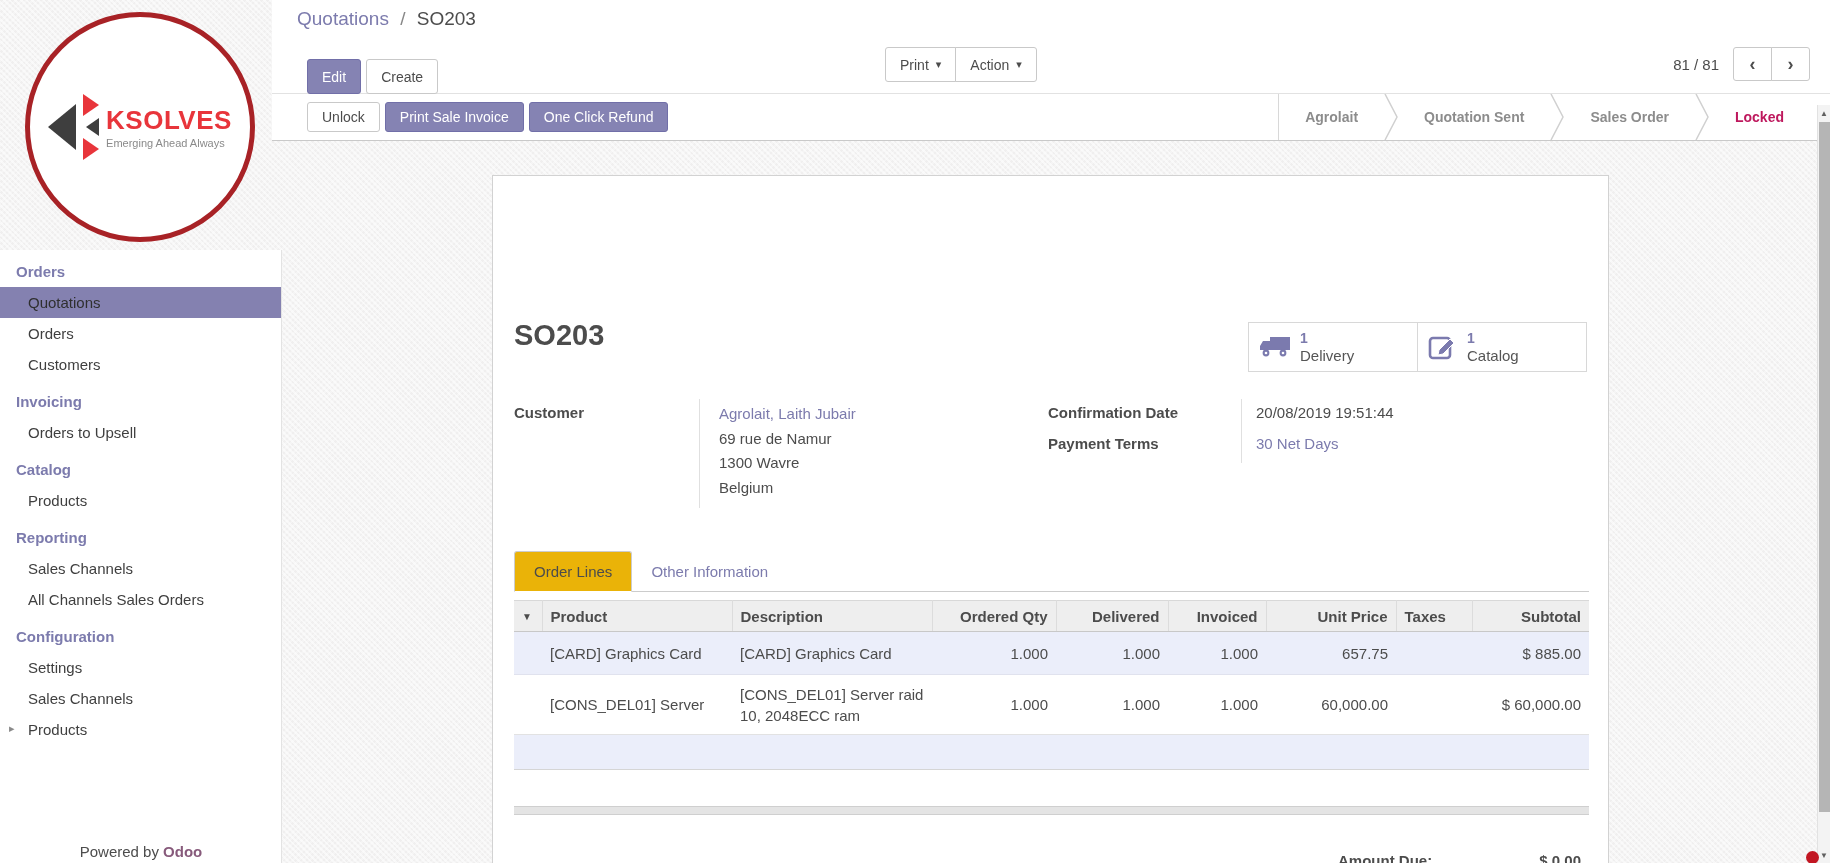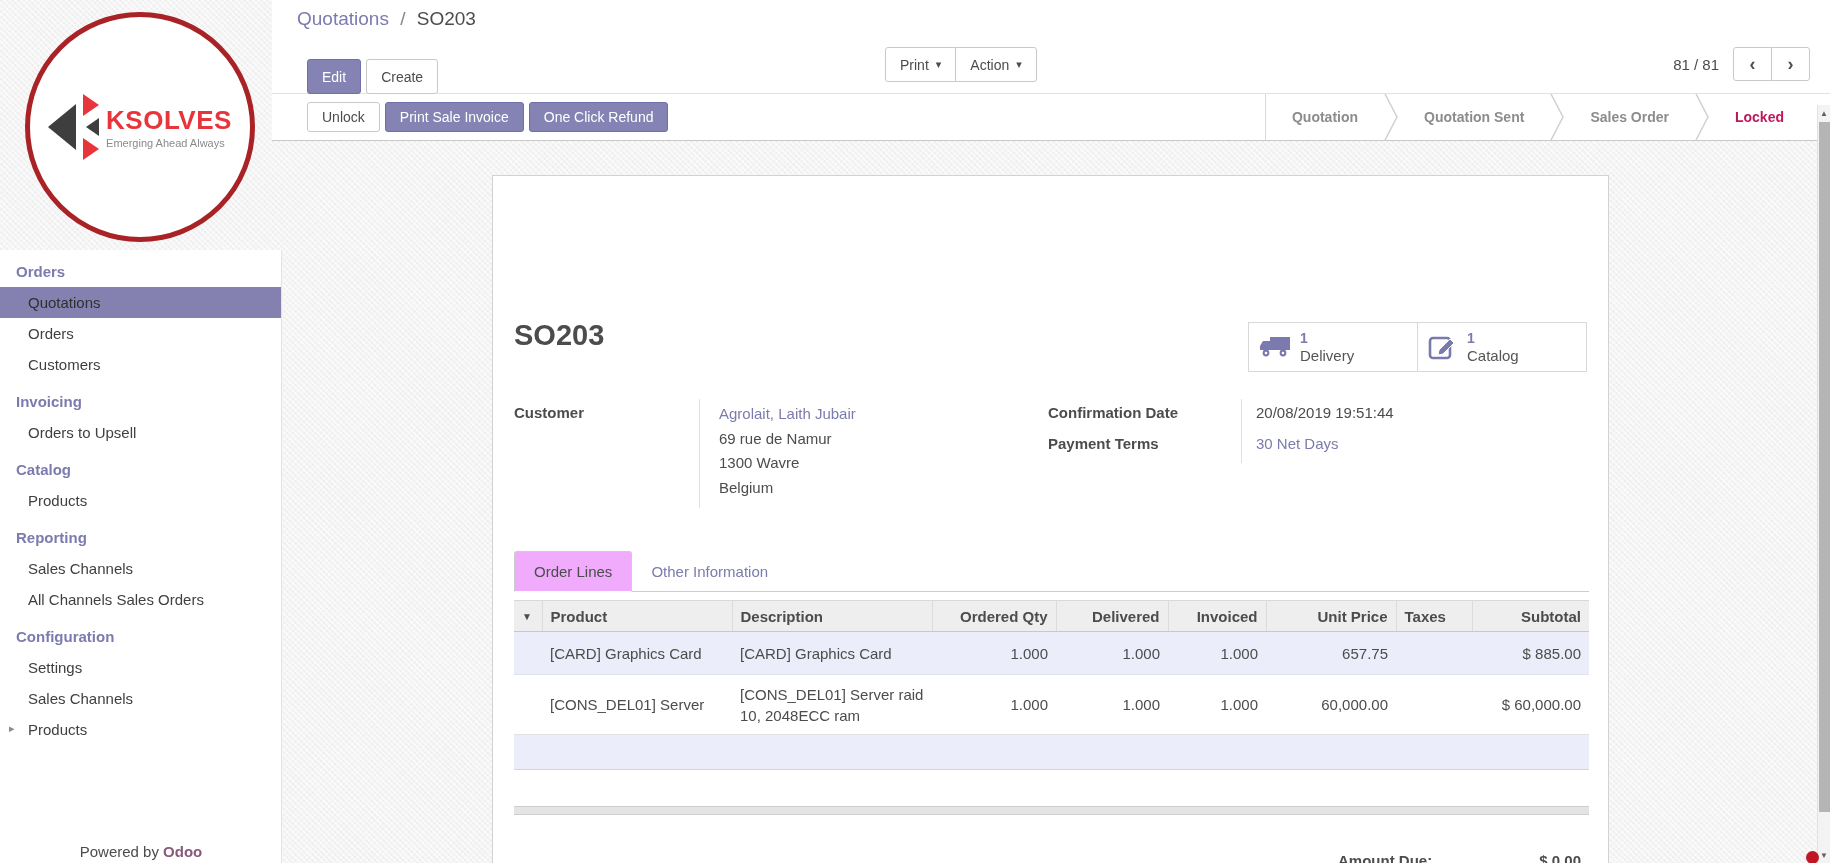--- a/index.html
+++ b/index.html
@@ -96,21 +96,21 @@
   .fld-value { position:absolute; font-size:15px; color:#4c4c4c; }
   .fld-link { color:#7c7bad; cursor:pointer; }
   .v-sep { position:absolute; width:1px; background:#e0e0e0; }
   .addr-line { line-height:24.5px; }
 
   
   .tabs { position:absolute; left:21px; top:375px; width:1075px; display:flex;
     border-bottom:1px solid #ccc; align-items:flex-end; }
   .tab { padding:11px 19px; font-size:15px; cursor:pointer; }
   .tab.active { border:1px solid #ccc; border-bottom:1px solid #fff; margin-bottom:-1px;
-    background:#f0abfc; border-radius:3px 3px 0 0; color:#4c4c4c; }
+    background:#eab308; border-radius:3px 3px 0 0; color:#4c4c4c; }
   .tab.link { color:#7c7bad; }
 
   
   table.lines { position:absolute; left:21px; top:424px; width:1075px; border-collapse:collapse;
     font-size:15px; table-layout:fixed; }
   table.lines th { background:#eee; border-top:1px solid #d8d8d8; border-bottom:1px solid #c8c8c8;
     border-right:1px solid #dcdcdc; height:31px; font-weight:bold; color:#4c4c4c;
     text-align:left; padding:0 8px; }
   table.lines th:last-child { border-right:none; }
   table.lines th.num, table.lines td.num { text-align:right; }
@@ -170,21 +170,21 @@
     </div>
   </div>
 
   <div class="status-bar">
     <div class="sb-btns">
       <button class="btn">Unlock</button>
       <button class="btn primary">Print Sale Invoice</button>
       <button class="btn primary">One Click Refund</button>
     </div>
     <div class="sb-states">
-      <span class="sb-state">Quotation</span>
+      <span class="sb-state">Agrolait</span>
       <svg class="sb-arrow" viewBox="0 0 14 46">
           <path d="M1 0 L13 23 L1 46" stroke="#d0d0d0" stroke-width="1.5" fill="none"></path>
         </svg>
       <span class="sb-state">Quotation Sent</span>
       <svg class="sb-arrow" viewBox="0 0 14 46">
           <path d="M1 0 L13 23 L1 46" stroke="#d0d0d0" stroke-width="1.5" fill="none"></path>
         </svg>
       <span class="sb-state">Sales Order</span>
       <svg class="sb-arrow" viewBox="0 0 14 46">
           <path d="M1 0 L13 23 L1 46" stroke="#d0d0d0" stroke-width="1.5" fill="none"></path>

